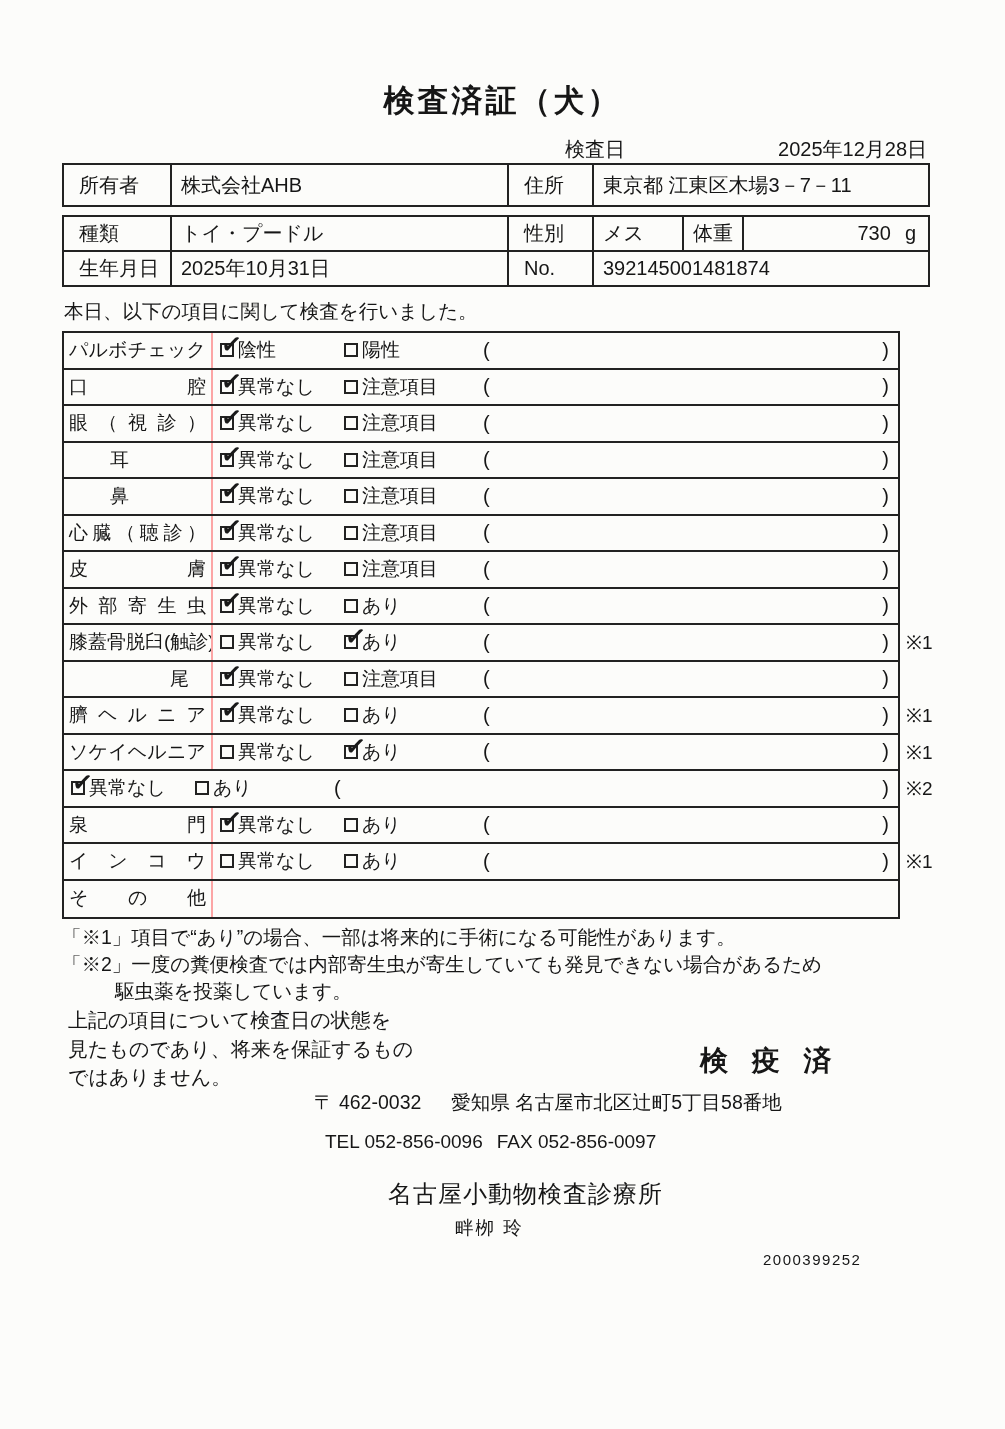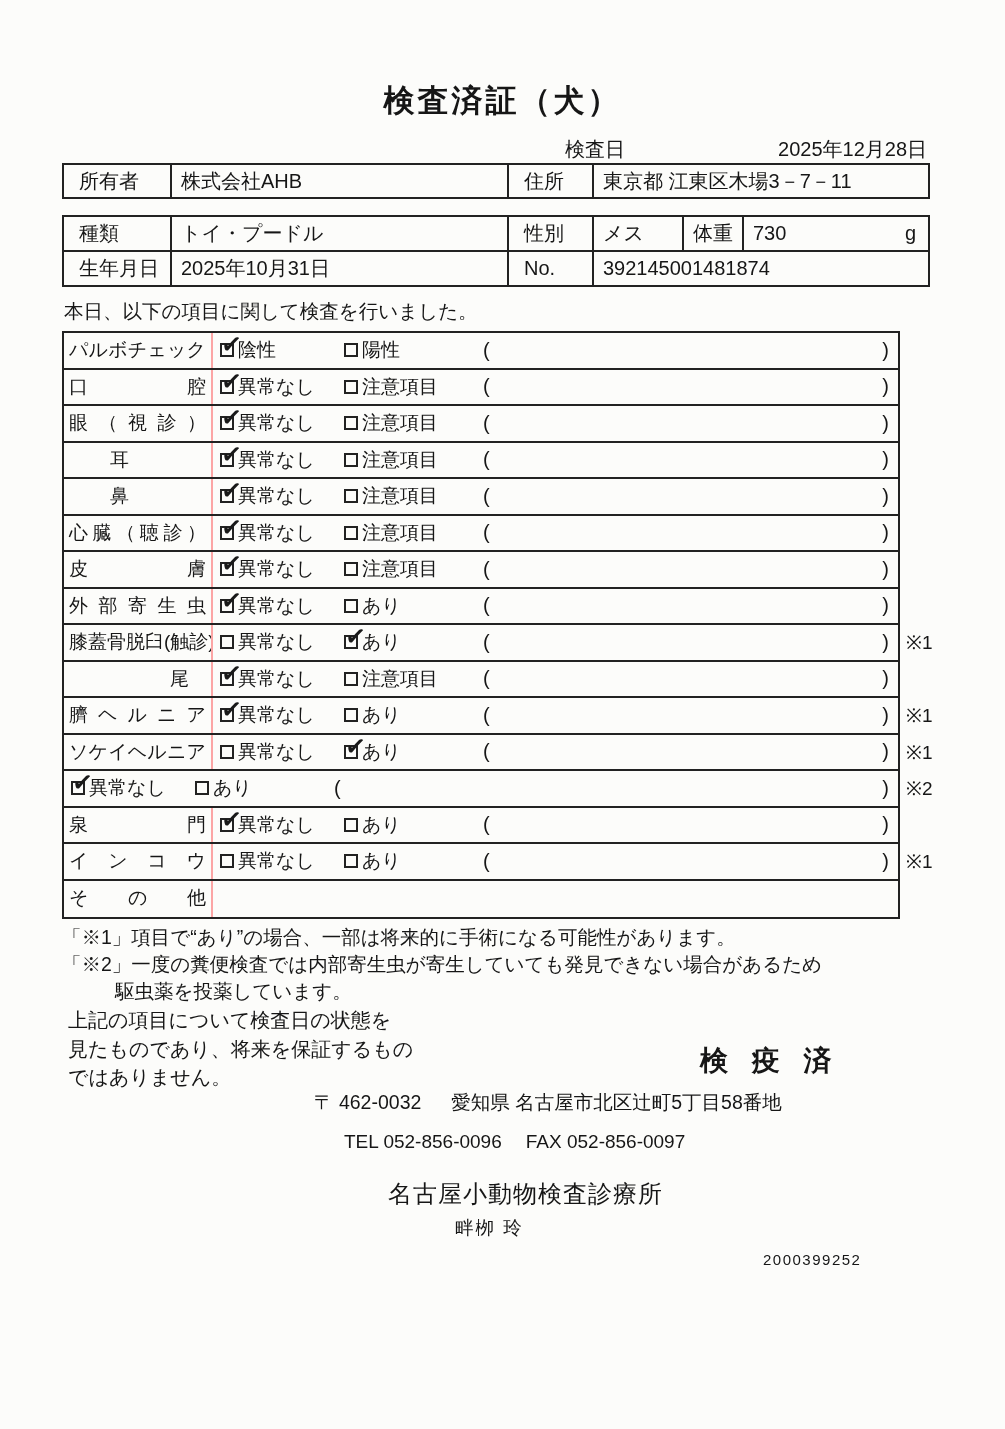--- a/index.html
+++ b/index.html
@@ -7,31 +7,31 @@
   .page{position:relative;width:1005px;height:1429px;margin:0 auto;background:#fcfcfa;
         font-family:Liberation Sans, sans-serif;color:#161616;overflow:hidden}
 
   .title{position:absolute;top:80px;left:0;width:100%;text-align:center;
          font-size:31px;font-weight:600;letter-spacing:3px}
 
   .exam-date{position:absolute;top:136px;left:565px;right:78px;display:flex;
              justify-content:space-between;font-size:20px}
 
   .tbl{position:absolute;left:62px;width:868px;border:2px solid #222;display:flex;flex-direction:column;background:#fcfcfa}
-  .owner-tbl{top:163px;height:36px}
+  .owner-tbl{top:163px;height:44px}
   .pet-tbl{top:215px;height:72px}
   .trow{display:flex;flex:1;min-height:0}
   .trow + .trow{border-top:2px solid #222}
   .cell{display:flex;align-items:center;padding:0 9px;font-size:20px;white-space:nowrap;overflow:hidden}
   .cell + .cell{border-left:2px solid #222}
   .w106{width:106px;flex:none}.w337{width:337px;flex:none}.w85{width:85px;flex:none}
   .w90{width:90px;flex:none}.w60{width:60px;flex:none}.w190{width:190px;flex:none}.w340{width:340px;flex:none}
   .lblpad{padding-left:15px}
   .wcenter{justify-content:center;padding:0 4px}
-  .wright{justify-content:space-between;gap:14px;padding-right:16px}
+  .wright{justify-content:flex-end;gap:14px;padding-right:16px}
 
   .intro{position:absolute;top:298px;left:64px;font-size:19.5px}
 
   .check-tbl{position:absolute;top:331px;left:62px;width:838px;border:2px solid #222;background:#fcfcfa}
   .crow{position:relative;display:flex;height:36.5px;border-bottom:2px solid #222}
   .crow:last-child{border-bottom:none}
   .clabel{width:149px;flex:none;border-right:2px solid #fca5a5;font-size:19px;
           line-height:33px;padding:0 5px;white-space:nowrap;overflow:hidden}
   .jst{text-align:justify;text-align-last:justify}
   .single{text-align:left;text-align-last:left}
@@ -50,21 +50,21 @@
   .cb.checked .mark{display:block}
 
   .footnotes{position:absolute;top:924px;left:62px;font-size:19.5px;line-height:27px}
   .fn-indent{padding-left:53px}
 
   .disclaimer{position:absolute;top:1006px;left:68px;font-size:20px;line-height:28.5px;font-weight:500}
 
   .stamp{position:absolute;top:1042px;left:700px;font-size:28px;letter-spacing:8px;font-weight:600;white-space:nowrap}
 
   .addr-line{position:absolute;top:1089px;left:314px;font-size:19.5px;display:flex;gap:30px;white-space:nowrap}
-  .tel-line{position:absolute;top:1131px;left:344px;font-size:19px;display:flex;gap:24px;white-space:nowrap}
+  .tel-line{position:absolute;top:1131px;left:325px;font-size:19px;display:flex;gap:14px;white-space:nowrap}
   .clinic-name{position:absolute;top:1178px;left:388px;font-size:24px;letter-spacing:1px;white-space:nowrap}
   .person{position:absolute;top:1215px;left:455px;font-size:18.5px;letter-spacing:2px;white-space:nowrap}
   .serial{position:absolute;top:1251px;left:763px;font-size:15px;letter-spacing:1.5px}
 </style>
 </head>
 <body>
 
 <div class="page">
 
   <h1 class="title">検査済証（犬）</h1>

